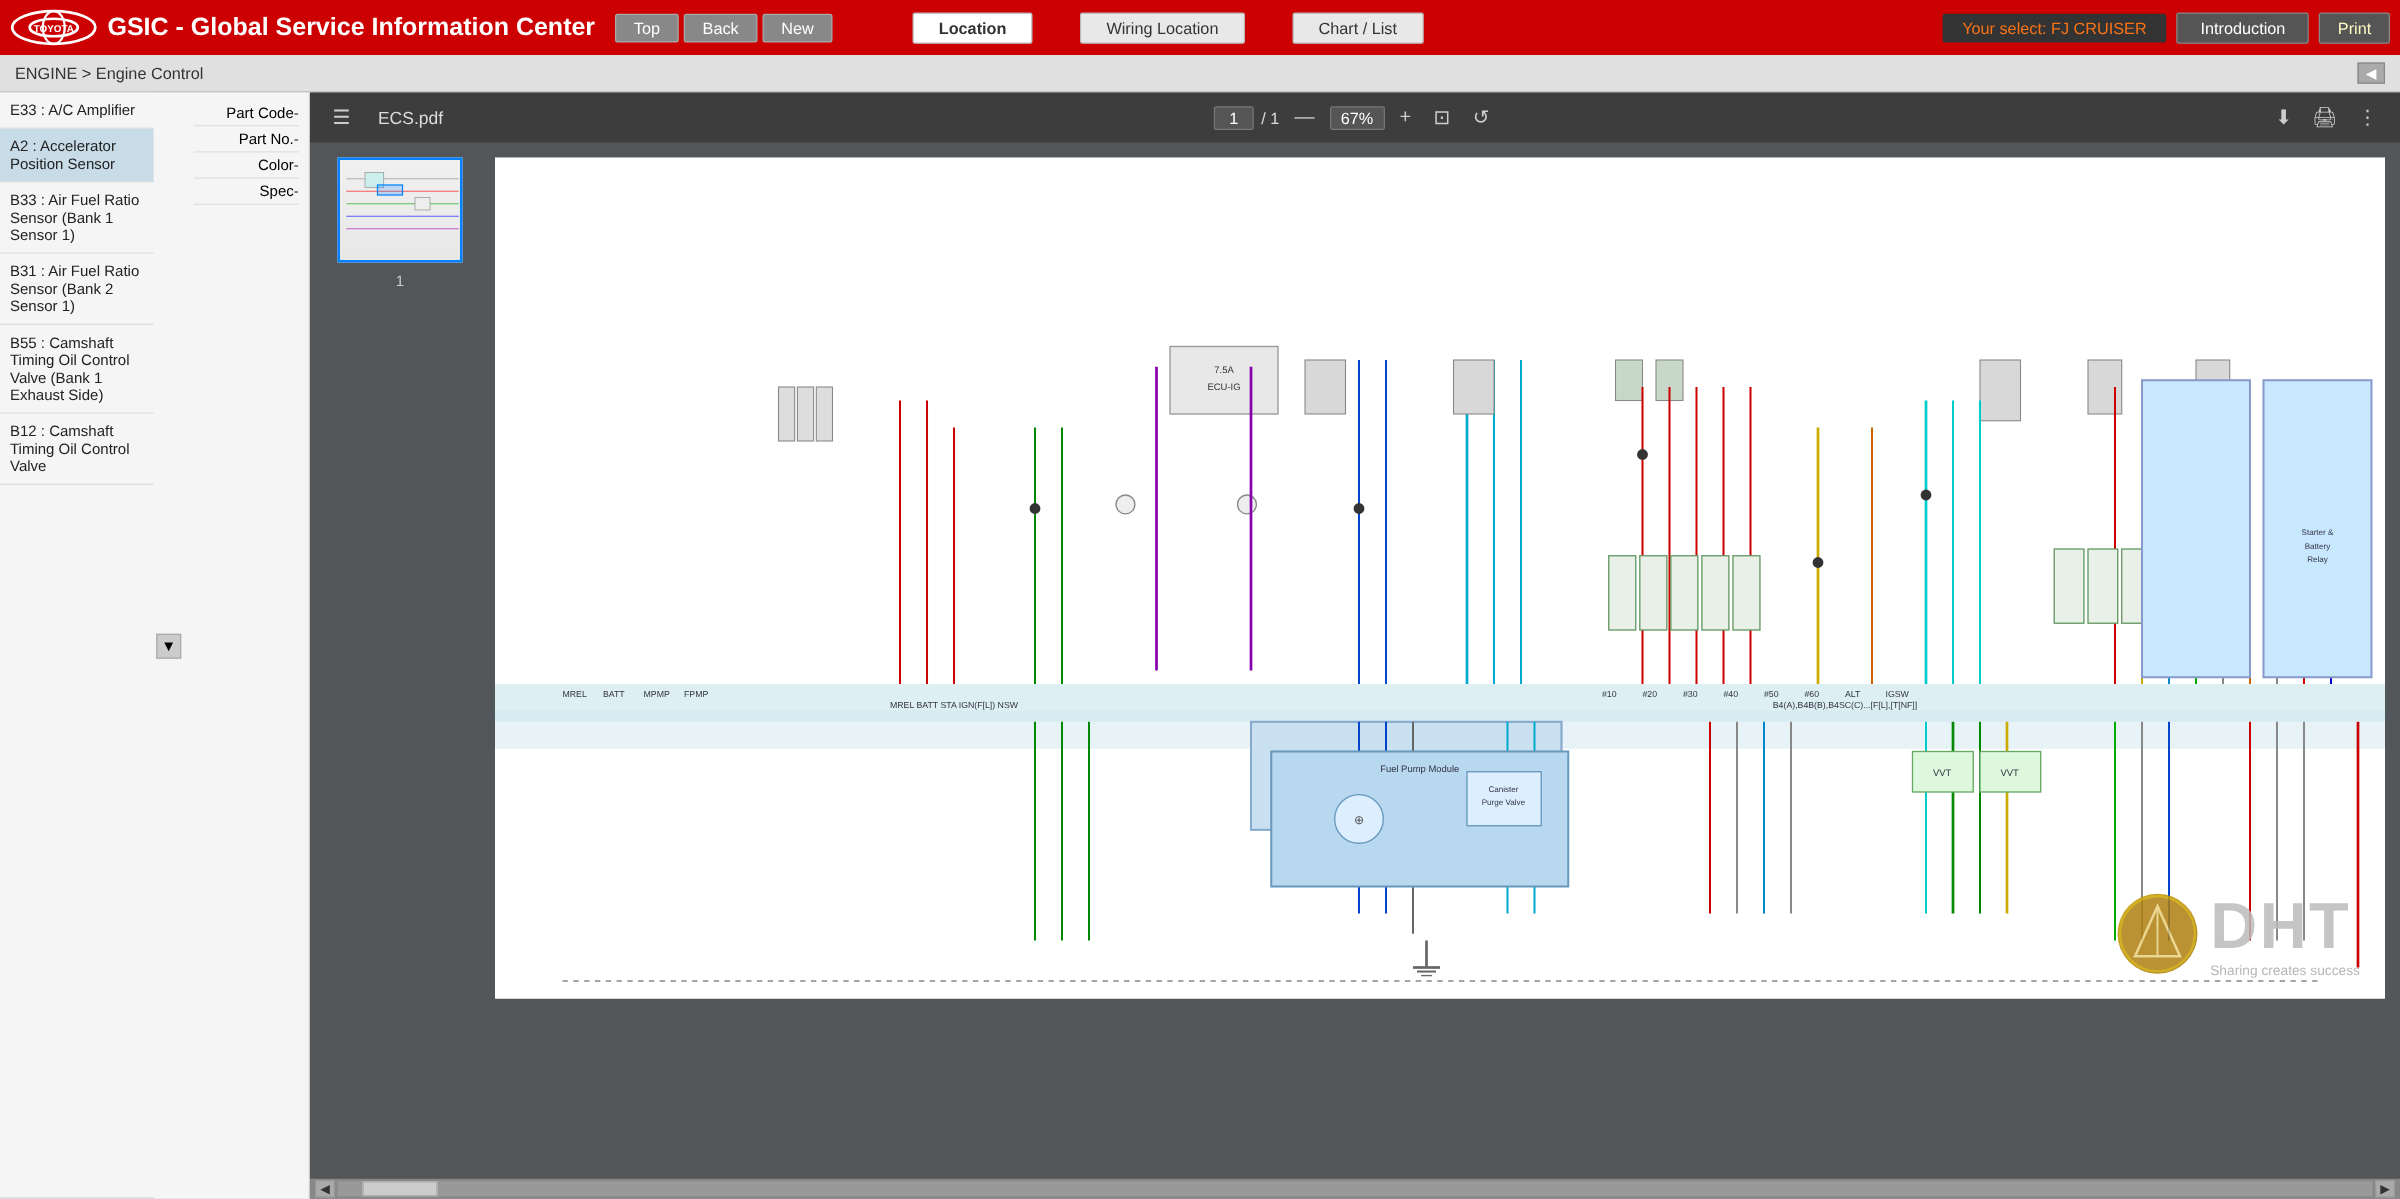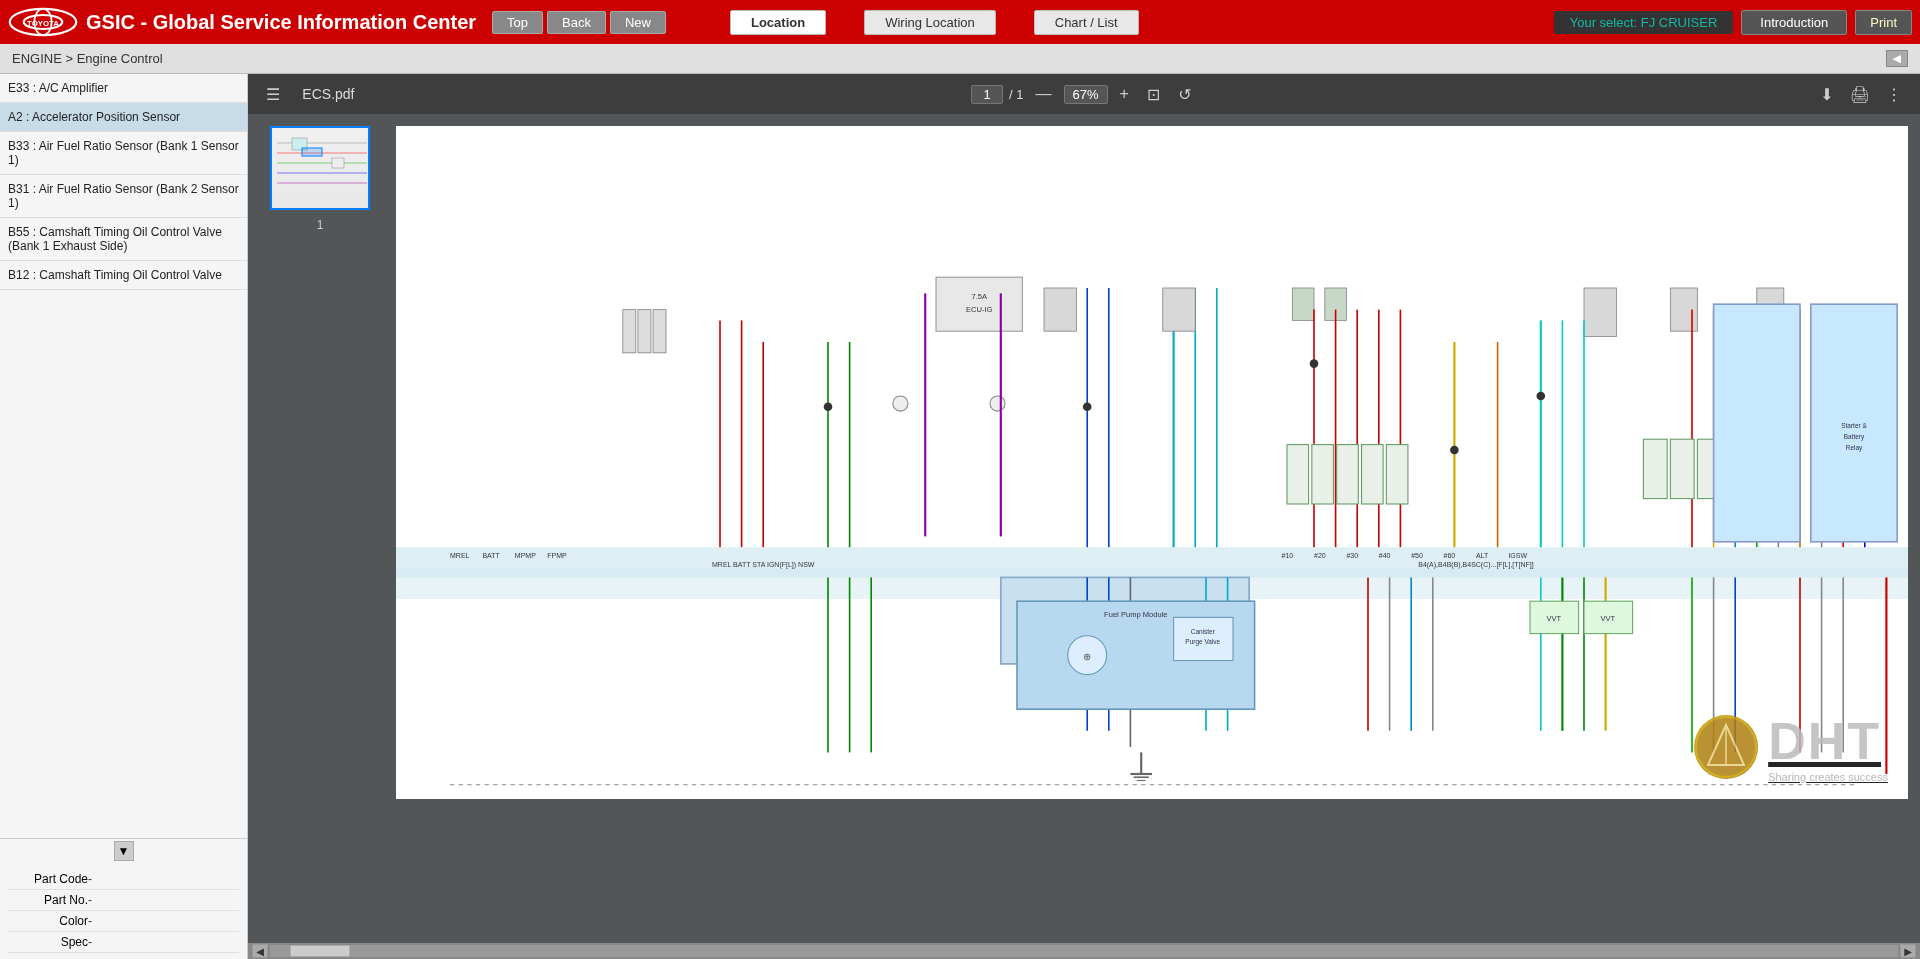--- a/index.html
+++ b/index.html
@@ -65,21 +65,21 @@
       margin-left: 36px;
     }
     .loc-tab.active { background: #fff; font-weight: bold; }
     #right-bar {
       margin-left: auto;
       display: flex;
       align-items: center;
       gap: 8px;
     }
     #select-label {
-      color: #14b8a6;
+      color: #f97316;
       font-size: 13px;
       background: #333;
       padding: 4px 16px;
       border-radius: 2px;
     }
     .intro-btn {
       background: #555;
       color: white;
       border: 1px solid #888;
       padding: 4px 18px;
@@ -114,21 +114,20 @@
       height: calc(959px - 44px - 30px);
     }
 
     
     #sidebar {
       width: 248px;
       min-width: 248px;
       background: #f5f5f5;
       border-right: 1px solid #ccc;
       display: flex;
-      flex-direction: column;
       overflow: hidden;
     }
     #sidebar-list {
       flex: 1;
       overflow-y: auto;
       border-bottom: 1px solid #ccc;
     }
     .sidebar-item {
       padding: 7px 8px;
       border-bottom: 1px solid #ddd;
@@ -313,21 +312,20 @@
 
     
     #dht-watermark {
       position: absolute;
       bottom: 16px;
       right: 20px;
       display: flex;
       align-items: center;
       gap: 10px;
       opacity: 0.85;
-      text-decoration: underline;
     }
     .dht-circle {
       width: 64px;
       height: 64px;
       border-radius: 50%;
       background: linear-gradient(135deg, #c8a000, #a07000);
       display: flex;
       align-items: center;
       justify-content: center;
     }

